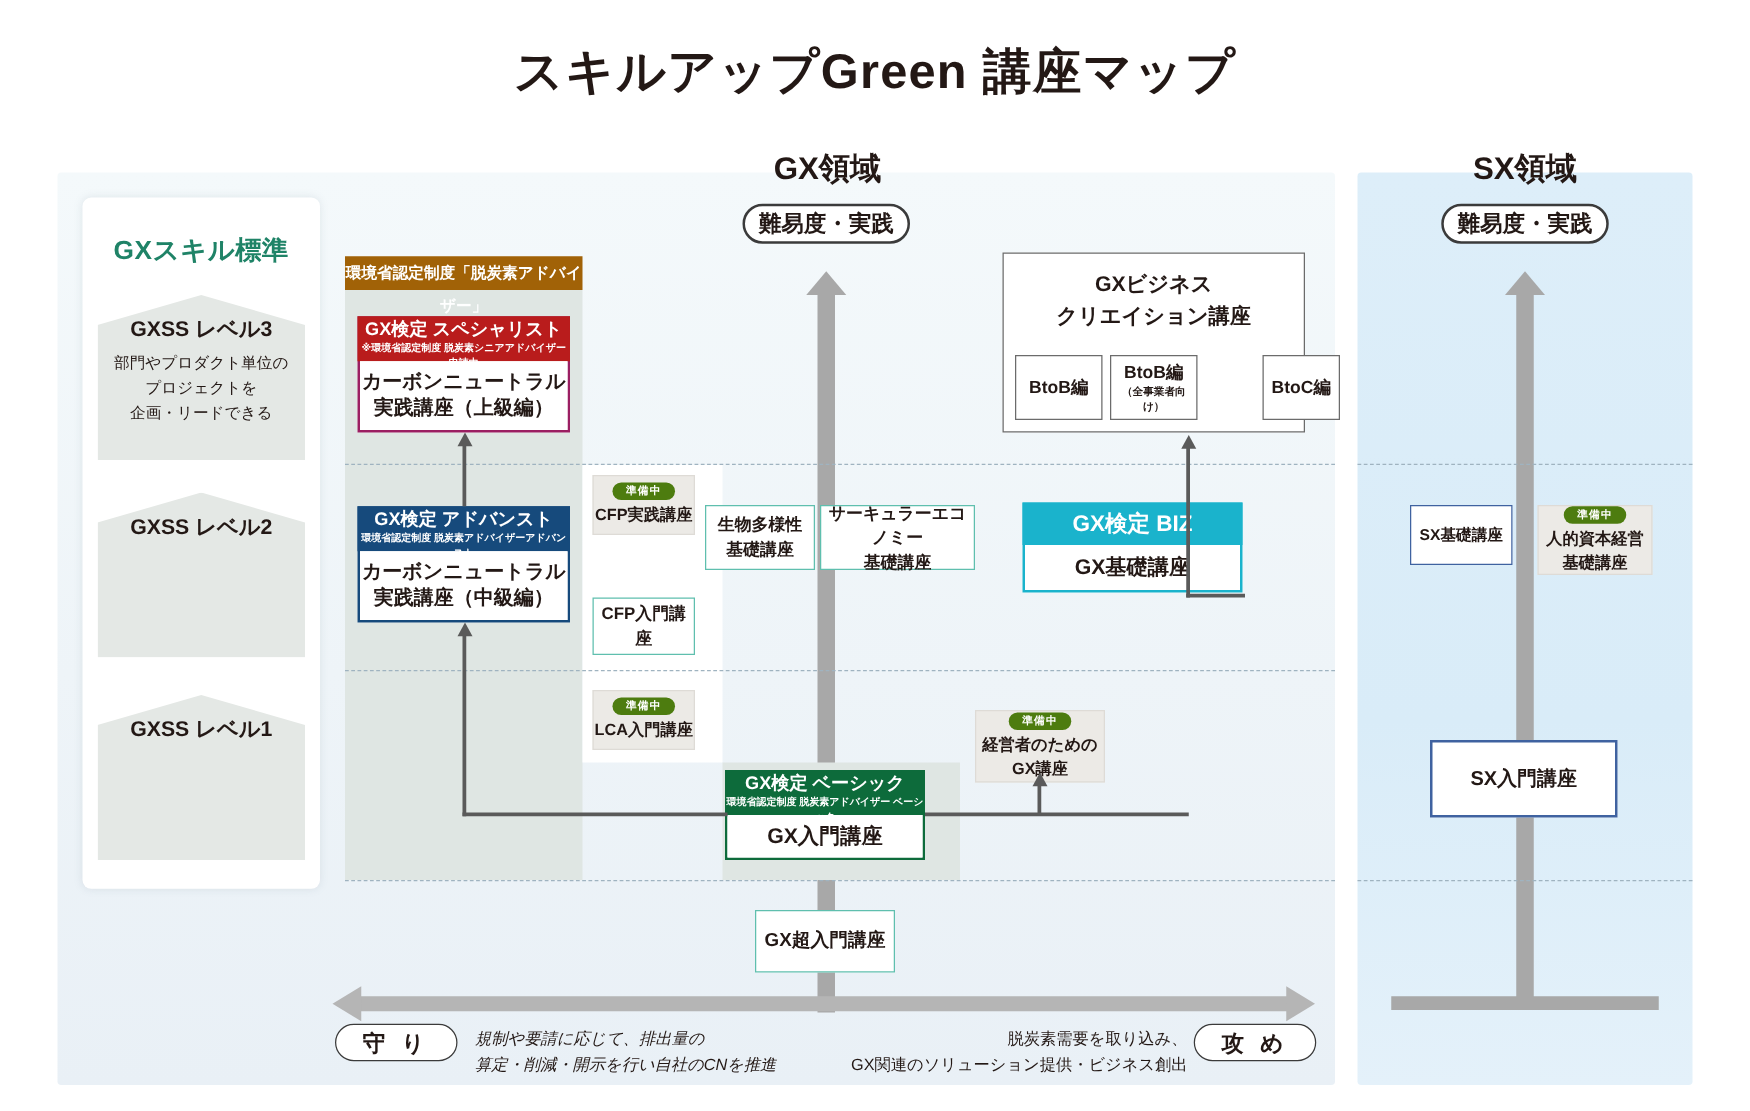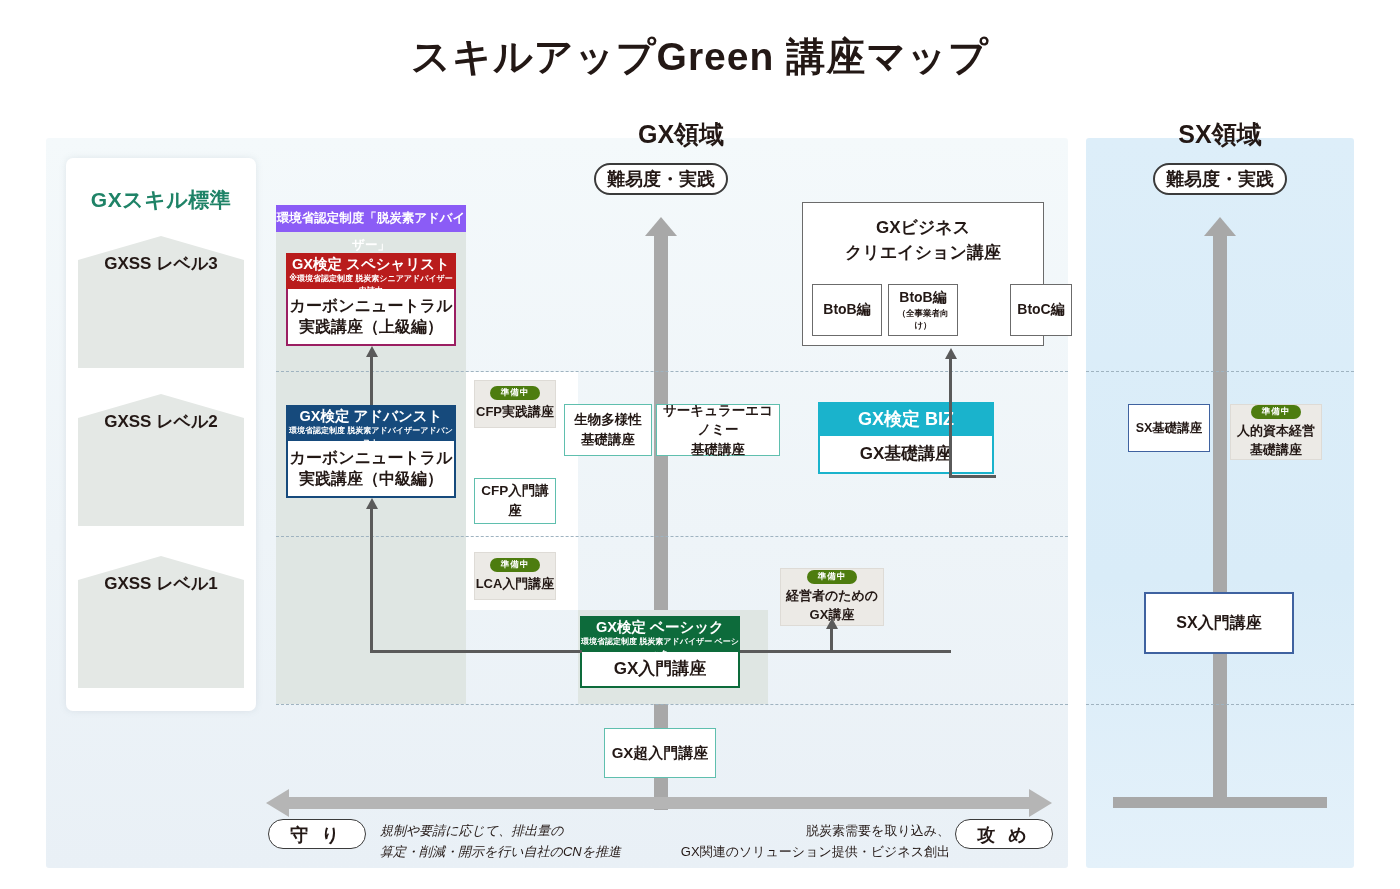--- a/index.html
+++ b/index.html
@@ -24,21 +24,21 @@
     border-radius:3px;
   }
   #sx-panel{
     left:1086px;top:138px;width:268px;height:730px;
     background:linear-gradient(180deg,#ddeef9 0%,#d9ecf8 60%,#e4f1fa 100%);
     border-radius:3px;
   }
 
   
   .area-heading{font-size:25px;font-weight:bold;text-align:center;color:#231815;}
-  #gx-area-heading{left:581px;top:118px;width:200px;}
+  #gx-area-heading{left:562px;top:118px;width:200px;}
   #sx-area-heading{left:1120px;top:118px;width:200px;}
 
   .pill{
     border:2px solid #3b3b3b;border-radius:22px;background:#ffffff;
     text-align:center;font-size:18px;font-weight:bold;color:#231815;
     line-height:28px;height:32px;
   }
   #gx-difficulty-pill{left:594px;top:163px;width:134px;}
   #sx-difficulty-pill{left:1153px;top:163px;width:134px;}
 
@@ -92,21 +92,21 @@
   
   .box{background:#ffffff;}
   .hdr{color:#ffffff;text-align:center;font-weight:bold;}
   .body-label{
     background:#ffffff;display:flex;align-items:center;justify-content:center;
     text-align:center;font-weight:bold;color:#231815;line-height:1.3;
   }
 
   
   #moe-banner{
-    left:276px;top:205px;width:190px;height:27px;background:#8b5cf6;
+    left:276px;top:205px;width:190px;height:27px;background:#a16207;
     font-size:12.5px;line-height:27px;
   }
 
   
   #specialist-box{left:286px;top:253px;width:170px;height:93px;border:2px solid #9b1f62;}
   #specialist-hdr{left:286px;top:253px;width:170px;height:36px;background:#b91c1c;padding-top:3px;}
   #specialist-hdr .t1{font-size:14.5px;line-height:17px;}
   #specialist-hdr .t2{font-size:8px;line-height:12px;font-weight:bold;}
   #specialist-body{left:288px;top:289px;width:166px;height:55px;font-size:16px;}
 
@@ -235,20 +235,21 @@
 <div class="abs dash-line" id="dash-l1"></div>
 <div class="abs dash-line" id="sx-dash-l2"></div>
 <div class="abs dash-line" id="sx-dash-l1"></div>
 
 <div class="abs" id="skill-standard-card"></div>
 <div class="abs" id="skill-standard-title">GXスキル標準</div>
 
 <div class="abs level-chevron" id="level3-chevron"></div>
 <div class="abs level-block" id="level3-block">
   <div class="level-title">GXSS レベル3</div>
+  <div class="level-desc ml">部門やプロダクト単位の<br>プロジェクトを<br>企画・リードできる</div>
 </div>
 
 <div class="abs level-chevron" id="level2-chevron"></div>
 <div class="abs level-block" id="level2-block">
   <div class="level-title">GXSS レベル2</div>
 </div>
 
 <div class="abs level-chevron" id="level1-chevron"></div>
 <div class="abs level-block" id="level1-block">
   <div class="level-title">GXSS レベル1</div>

